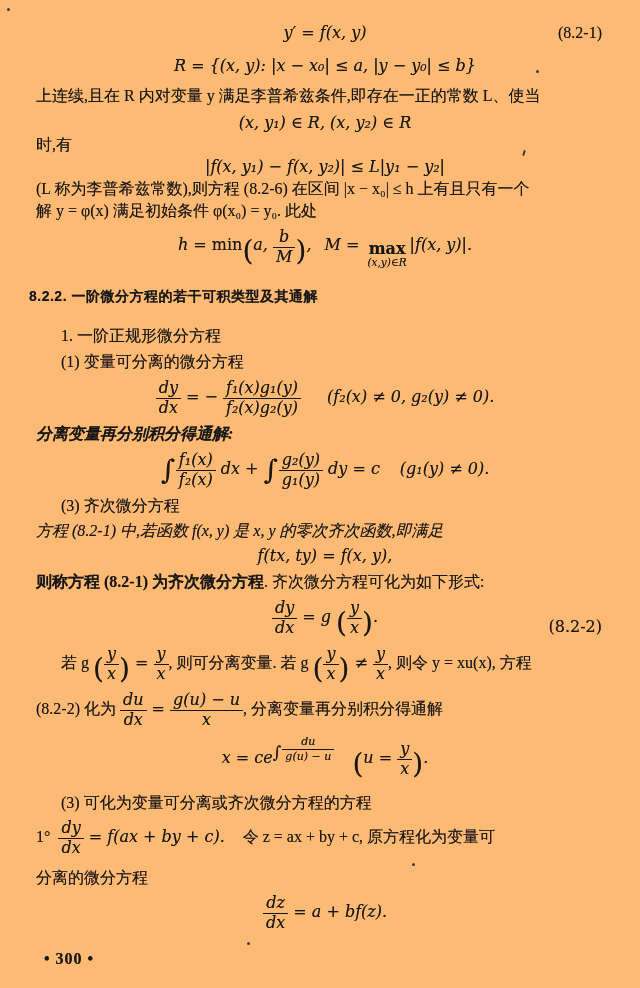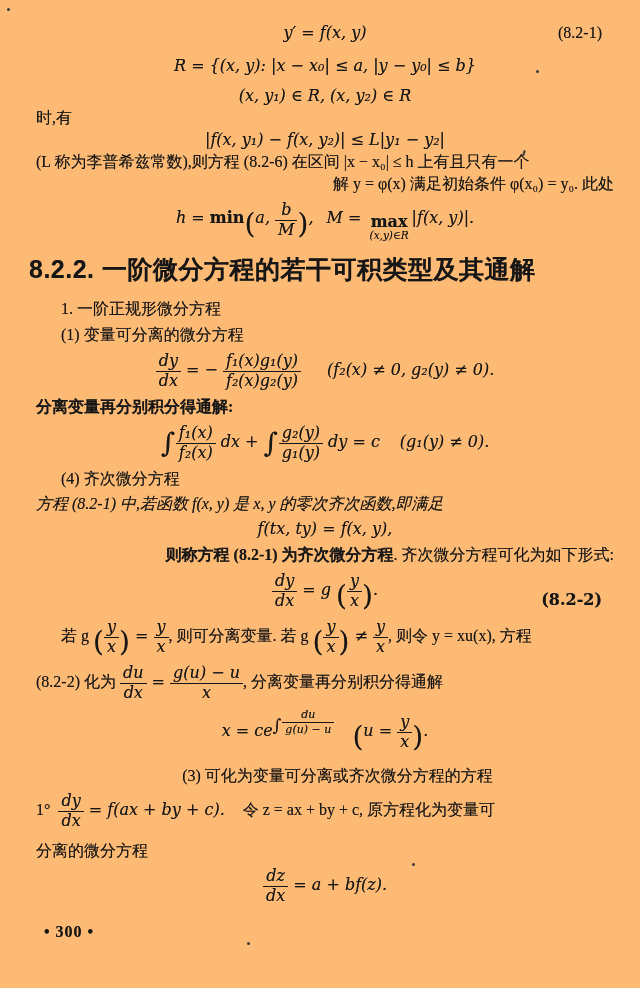--- a/index.html
+++ b/index.html
@@ -9,42 +9,42 @@
     font-family:"Liberation Serif","DejaVu Serif",serif;
     padding:22px 26px 0 36px;
     text-shadow:0 0 0.5px rgba(20,20,20,0.55);
   }
   p.body{margin:0;font-size:16px;line-height:22px;}
   .ceq{text-align:center;font-size:16px;line-height:22px;}
   .math{font-style:italic;font-family:"DejaVu Serif","Liberation Serif",serif;}
   .rm{font-style:normal;}
   .eqrow{position:relative;text-align:center;font-size:16px;line-height:22px;}
   .eqtag{position:absolute;right:12px;top:0;font-style:normal;}
-  .eqtag2{position:absolute;right:12px;top:10px;font-style:normal;font-weight:bold;}
+  .eqtag2{position:absolute;right:12px;top:10px;font-style:normal;}
   .frac{display:inline-block;vertical-align:-0.72em;text-align:center;line-height:1.05;font-style:italic;}
   .frac .fnum{display:block;padding:0 3px 1px;}
   .frac .fden{display:block;border-top:1.4px solid #161616;padding:1px 3px 0;}
   .bp{font-size:175%;font-weight:300;vertical-align:-0.34em;line-height:1;font-style:normal;}
   .int{font-size:170%;vertical-align:-0.22em;line-height:1;font-style:italic;padding-right:1px;}
   .stack{display:inline-block;text-align:center;vertical-align:-1.0em;line-height:1;margin:0 3px;}
   .stack .stop{display:block;font-weight:bold;font-style:normal;}
   .stack .sbot{display:block;font-size:10.5px;}
-  .minbold{font-weight:bold;font-style:normal;}
+  .minbold{font-weight:normal;font-style:normal;}
   .exp{display:inline-block;vertical-align:9px;font-size:11px;line-height:1;}
   .exp .int{font-size:150%;vertical-align:-0.3em;}
   .exp .frac{vertical-align:-0.55em;}
   .exp .frac .fden{border-top:1px solid #161616;}
   .cond{margin-left:26px;}
   .condsm{margin-left:20px;}
   .indent{padding-left:25px;}
   .heading{
-    margin:0 0 0 -7px;font-size:25px;line-height:28px;font-weight:bold;
+    margin:0 0 0 -7px;font-size:14px;line-height:28px;font-weight:bold;
     font-family:"Liberation Sans","DejaVu Sans",sans-serif;letter-spacing:0.5px;
   }
-  .hang{margin-left:-9px;text-align:right;}
+  .hang{margin-left:-9px;}
   .footer{font-size:15px;font-weight:bold;letter-spacing:1px;}
   .speck{position:absolute;background:#3a3a3a;border-radius:50%;}
   .gap{display:inline-block;width:18px;}
   .gap-sm{display:inline-block;width:8px;}
   b{font-weight:bold;}
 </style>
 </head>
 <body>
 
 <div class="page">
@@ -56,51 +56,52 @@
   <div class="speck" style="left:247px;top:942px;width:3px;height:3px;"></div>
 
   <div class="eqrow" style="margin-bottom:11px;">
     <span class="math">y′ = f(x, y)</span>
     <span class="eqtag">(8.2-1)</span>
   </div>
 
 
   <div class="ceq math" style="margin-bottom:8px;">R = {(x, y): |x − x₀| ≤ a, |y − y₀| ≤ b}</div>
 
+  <p class="body" style="margin-bottom:5px;">上连续,且在 R 内对变量 y 满足李普希兹条件,即存在一正的常数 L、使当</p>
 
   <div class="ceq math">(x, y₁) ∈ R, (x, y₂) ∈ R</div>
 
   <p class="body">时,有</p>
 
   <div class="ceq math">|f(x, y₁) − f(x, y₂)| ≤ L|y₁ − y₂|</div>
 
   <p class="body">(L 称为李普希兹常数),则方程 (8.2-6) 在区间 |x − x₀| ≤ h 上有且只有一个</p>
 
-  <p class="body" style="margin-bottom:3px;text-align:right;">解 y = φ(x) 满足初始条件 φ(x₀) = y₀. 此处</p>
+  <p class="body" style="margin-bottom:3px;">解 y = φ(x) 满足初始条件 φ(x₀) = y₀. 此处</p>
 
   <div class="ceq math" style="line-height:40px;">
     <span>h = </span><span class="minbold">min</span><span class="bp">(</span><span>a, </span><span class="frac"><span class="fnum">b</span><span class="fden">M</span></span><span class="bp">)</span><span>, </span><span class="gap-sm"></span><span>M = </span><span class="stack"><span class="stop">max</span><span class="sbot">(x,y)∈R</span></span><span>|f(x, y)|.</span>
   </div>
 
   <h2 class="heading" style="margin-top:14px;">8.2.2. 一阶微分方程的若干可积类型及其通解</h2>
 
   <p class="body indent" style="margin-top:15px;">1. 一阶正规形微分方程</p>
   <p class="body indent" style="margin-top:4px;">(1) 变量可分离的微分方程</p>
 
   <div class="ceq math" style="line-height:44px;margin-top:2px;">
     <span class="frac"><span class="fnum">dy</span><span class="fden">dx</span></span><span> = − </span><span class="frac"><span class="fnum">f₁(x)g₁(y)</span><span class="fden">f₂(x)g₂(y)</span></span><span class="cond">(f₂(x) ≠ 0,  g₂(y) ≠ 0).</span>
   </div>
 
-  <p class="body" style="margin-top:4px;"><b>分离变量再分别积分得通解:</b></p>
+  <p class="body" style="margin-top:4px;font-style:italic;"><b>分离变量再分别积分得通解:</b></p>
 
   <div class="ceq math" style="line-height:46px;margin-top:1px;">
     <span class="int">∫</span><span class="frac"><span class="fnum">f₁(x)</span><span class="fden">f₂(x)</span></span><span> dx + </span><span class="int">∫</span><span class="frac"><span class="fnum">g₂(y)</span><span class="fden">g₁(y)</span></span><span> dy = c</span><span class="condsm">(g₁(y) ≠ 0).</span>
   </div>
 
-  <p class="body indent" style="margin-top:3px;">(4) 齐次微分方程</p>
+  <p class="body indent" style="margin-top:3px;">(3) 齐次微分方程</p>
 
   <p class="body" style="margin-top:3px;font-style:italic;">方程 (8.2-1) 中,若函数 f(x, y) 是 x, y 的零次齐次函数,即满足</p>
 
   <div class="ceq math" style="margin-top:3px;">f(tx, ty) = f(x, y),</div>
 
   <p class="body hang" style="margin-top:4px;"><b>则称方程 (8.2-1) 为齐次微分方程</b><span>. 齐次微分方程可化为如下形式:</span></p>
 
   <div class="eqrow math" style="line-height:44px;margin-top:2px;">
     <span class="frac"><span class="fnum">dy</span><span class="fden">dx</span></span><span> = g </span><span class="bp">(</span><span class="frac"><span class="fnum">y</span><span class="fden">x</span></span><span class="bp">)</span><span>.</span>
     <span class="eqtag2">(8.2-2)</span>
@@ -111,21 +112,21 @@
   </p>
 
   <p class="body" style="line-height:46px;">
     <span>(8.2-2) 化为 </span><span class="frac math"><span class="fnum">du</span><span class="fden">dx</span></span><span class="math"> = </span><span class="frac math"><span class="fnum">g(u) − u</span><span class="fden">x</span></span><span>, 分离变量再分别积分得通解</span>
   </p>
 
   <div class="ceq math" style="line-height:52px;margin-top:0px;">
     <span>x = ce</span><span class="exp"><span class="int">∫</span><span class="frac"><span class="fnum">du</span><span class="fden">g(u) − u</span></span></span><span class="gap"></span><span class="bp">(</span><span>u = </span><span class="frac"><span class="fnum">y</span><span class="fden">x</span></span><span class="bp">)</span><span>.</span>
   </div>
 
-  <p class="body indent" style="margin-top:8px;text-align:center;">(3) 可化为变量可分离或齐次微分方程的方程</p>
+  <p class="body indent" style="margin-top:8px;">(3) 可化为变量可分离或齐次微分方程的方程</p>
 
   <p class="body" style="line-height:46px;margin-top:0px;">
     <span class="rm">1°</span><span class="gap-sm"></span><span class="frac math"><span class="fnum">dy</span><span class="fden">dx</span></span><span class="math"> = f(ax + by + c).</span><span class="gap"></span><span>令 z = ax + by + c, 原方程化为变量可</span>
   </p>
 
   <p class="body" style="margin-top:7px;">分离的微分方程</p>
 
   <div class="ceq math" style="line-height:44px;margin-top:1px;">
     <span class="frac"><span class="fnum">dz</span><span class="fden">dx</span></span><span> = a + bf(z).</span>
   </div>

